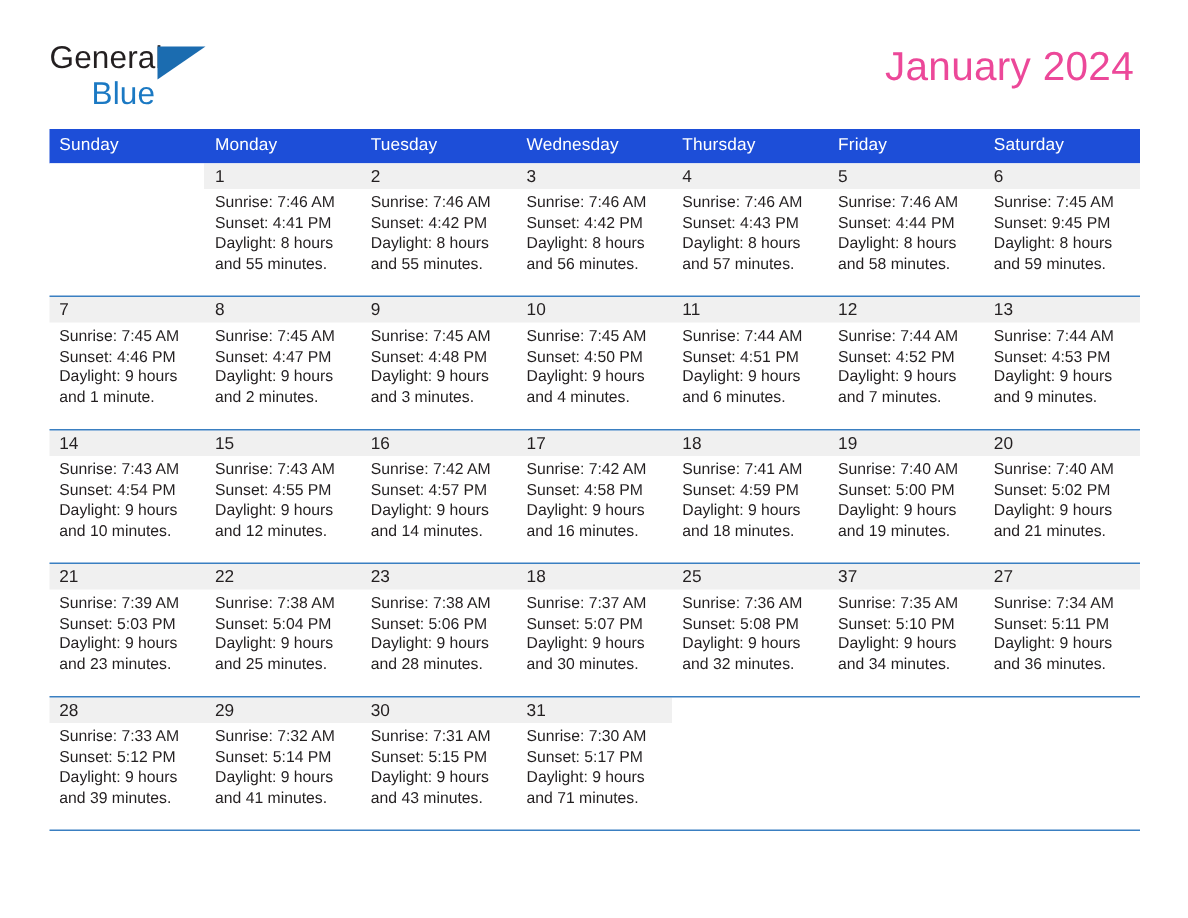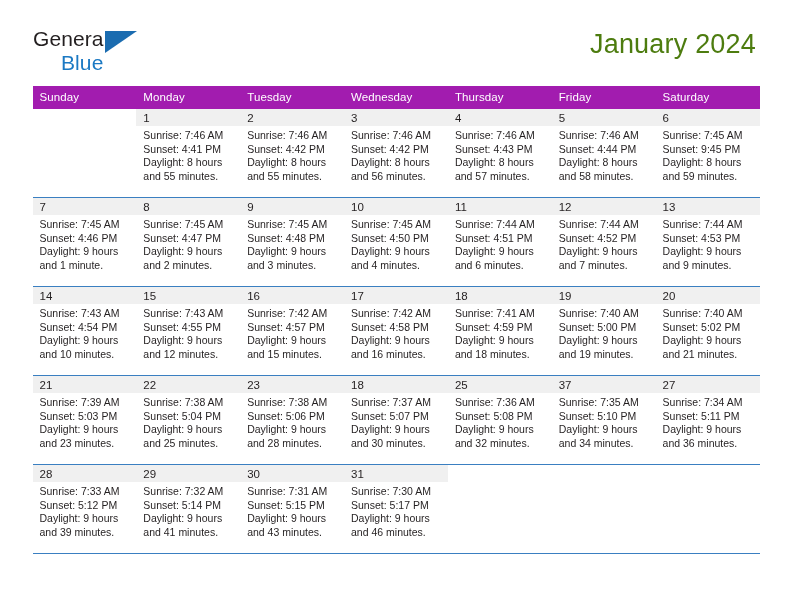--- a/index.html
+++ b/index.html
@@ -60,21 +60,21 @@
     border-left: 32px solid #1b6cb0;
     border-bottom: 22px solid transparent;
   }
 
   .title-block {
     text-align: right;
     padding-top: 0px;
   }
   .cal-title {
     font-size: 27px;
-    color: #4d7c0f;
+    color: #ec4899;
     line-height: 32px;
     font-weight: normal;
     margin: 0;
     letter-spacing: 0.2px;
   }
   .cal-subtitle {
     font-size: 14.5px;
     color: #231f20;
     line-height: 20px;
     margin: 6px 0 0 0;
@@ -83,21 +83,21 @@
   }
 
   
   .calendar {
     width: 727px;
     margin: 8px auto 0 auto;
     border-collapse: collapse;
     table-layout: fixed;
   }
   .calendar thead th {
-    background: #a21caf;
+    background: #1d4ed8;
     color: #ffffff;
     font-size: 11.5px;
     font-weight: normal;
     text-align: left;
     padding: 5px 0 6px 7px;
     height: 22px;
     letter-spacing: 0.1px;
   }
   .calendar td {
     vertical-align: top;
@@ -322,21 +322,21 @@
                 <div class="dl-wrap">Daylight: 9 hours and 12 minutes.</div>
               </div>
             </div>
           </td>
           <td>
             <div class="daycell">
               <div class="daynum-band">16</div>
               <div class="details">
                 <div>Sunrise: 7:42 AM</div>
                 <div>Sunset: 4:57 PM</div>
-                <div class="dl-wrap">Daylight: 9 hours and 15 minutes.</div>
+                <div class="dl-wrap">Daylight: 9 hours and 14 minutes.</div>
               </div>
             </div>
           </td>
           <td>
             <div class="daycell">
               <div class="daynum-band">17</div>
               <div class="details">
                 <div>Sunrise: 7:42 AM</div>
                 <div>Sunset: 4:58 PM</div>
                 <div class="dl-wrap">Daylight: 9 hours and 16 minutes.</div>
@@ -476,21 +476,21 @@
                 <div class="dl-wrap">Daylight: 9 hours and 43 minutes.</div>
               </div>
             </div>
           </td>
           <td>
             <div class="daycell">
               <div class="daynum-band">31</div>
               <div class="details">
                 <div>Sunrise: 7:30 AM</div>
                 <div>Sunset: 5:17 PM</div>
-                <div class="dl-wrap">Daylight: 9 hours and 46 minutes.</div>
+                <div class="dl-wrap">Daylight: 9 hours and 71 minutes.</div>
               </div>
             </div>
           </td>
           <td>
             <div class="daycell empty">
               <div class="daynum-band"></div>
             </div>
           </td>
           <td>
             <div class="daycell empty">

